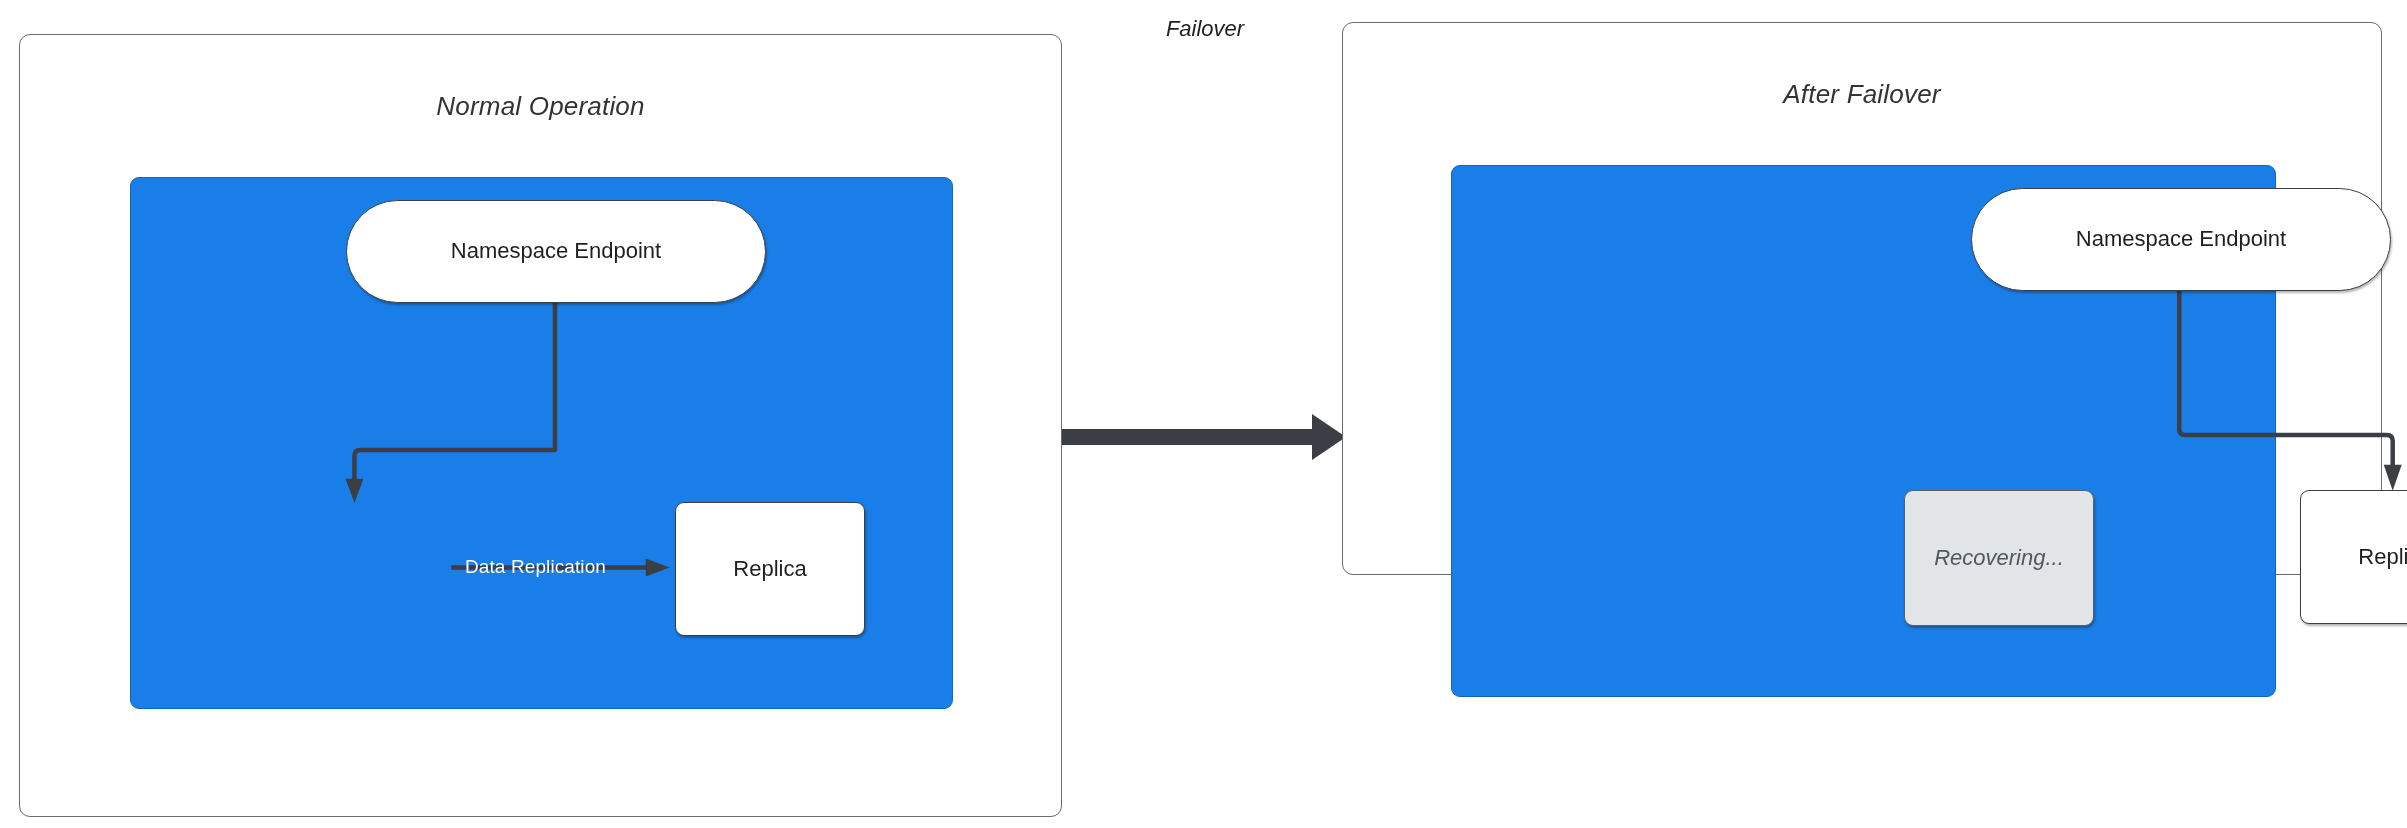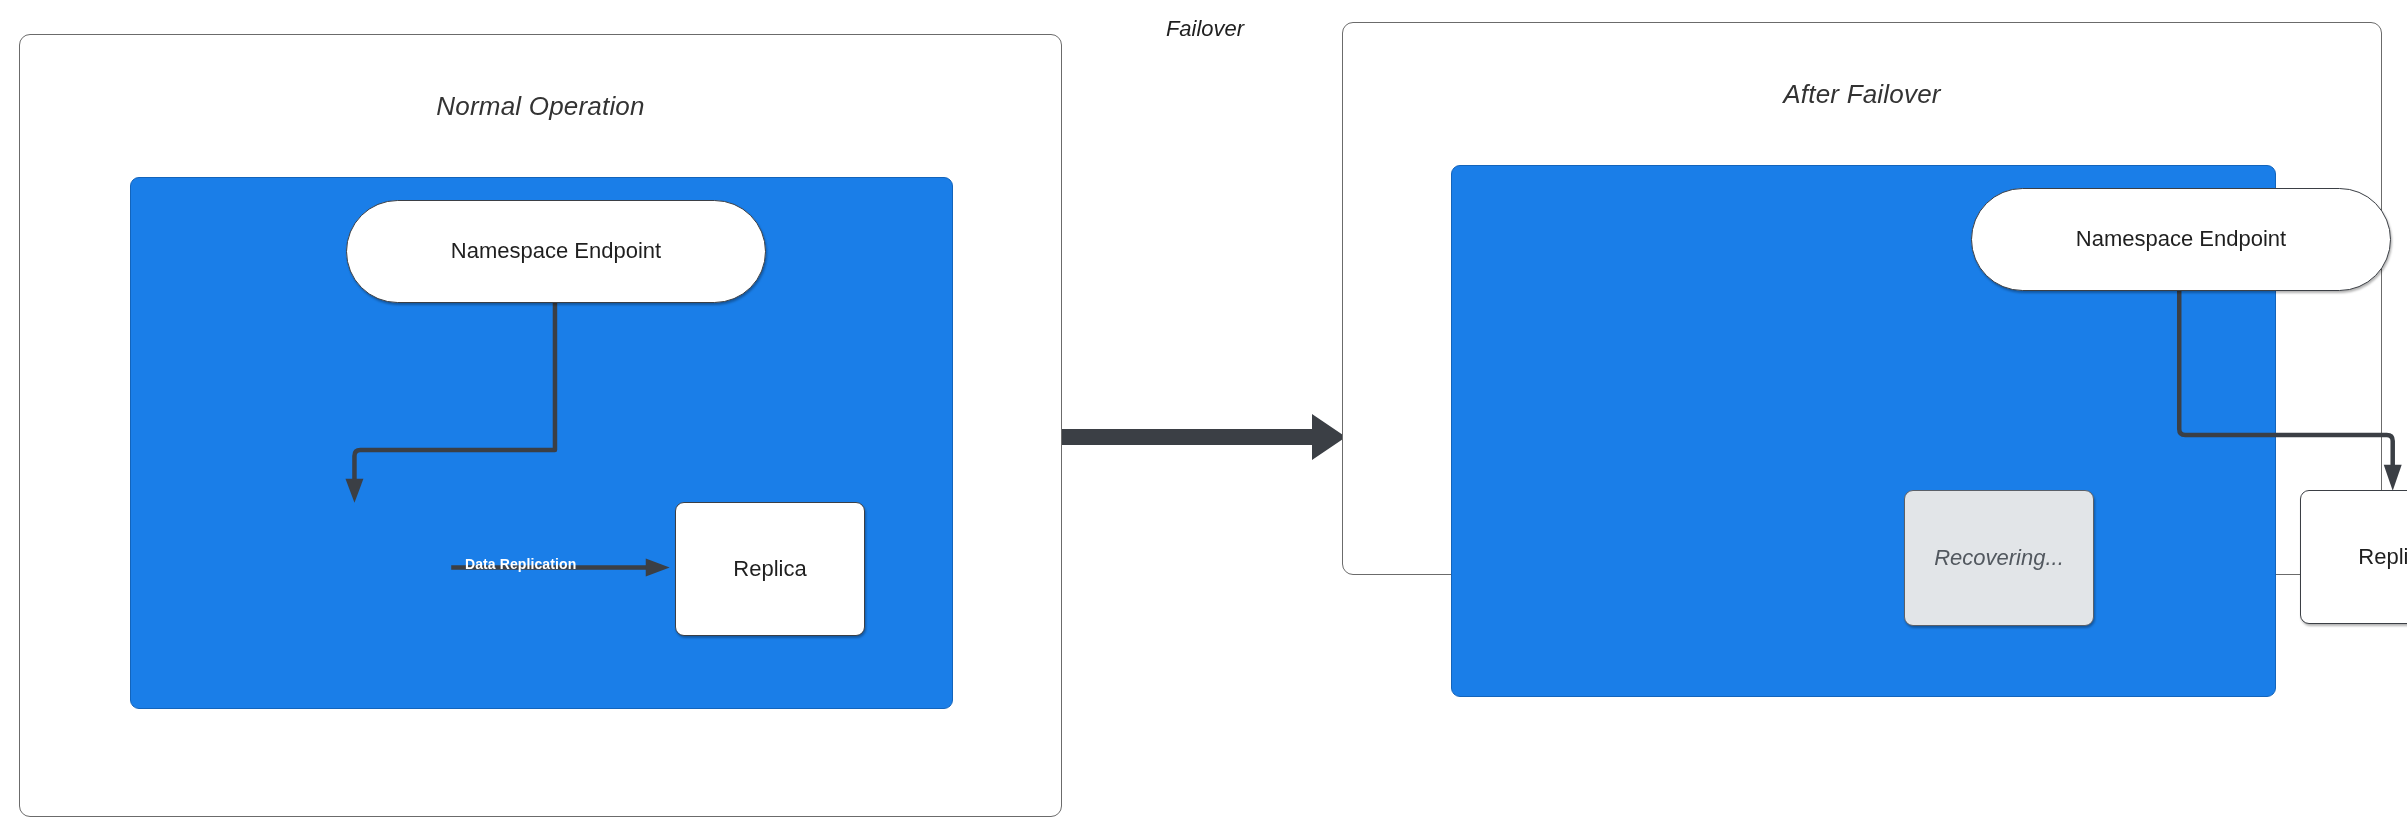--- a/index.html
+++ b/index.html
@@ -97,22 +97,22 @@
     fill: none;
     stroke: #3b3f45;
     stroke-width: 4.5;
     stroke-linecap: butt;
     stroke-linejoin: round;
   }
   .edge-head { fill: #3b3f45; }
 
   .edge-label {
     position: absolute;
-    font-size: 14px;
-    font-weight: bold;
+    font-size: 19px;
+    font-weight: normal;
     color: #ffffff;
     white-space: nowrap;
     letter-spacing: 0.1px;
   }
   #label-data-replication { left: 334px; top: 378px; }
 
   
   #failover-arrow {
     position: absolute;
     left: 1056px;

